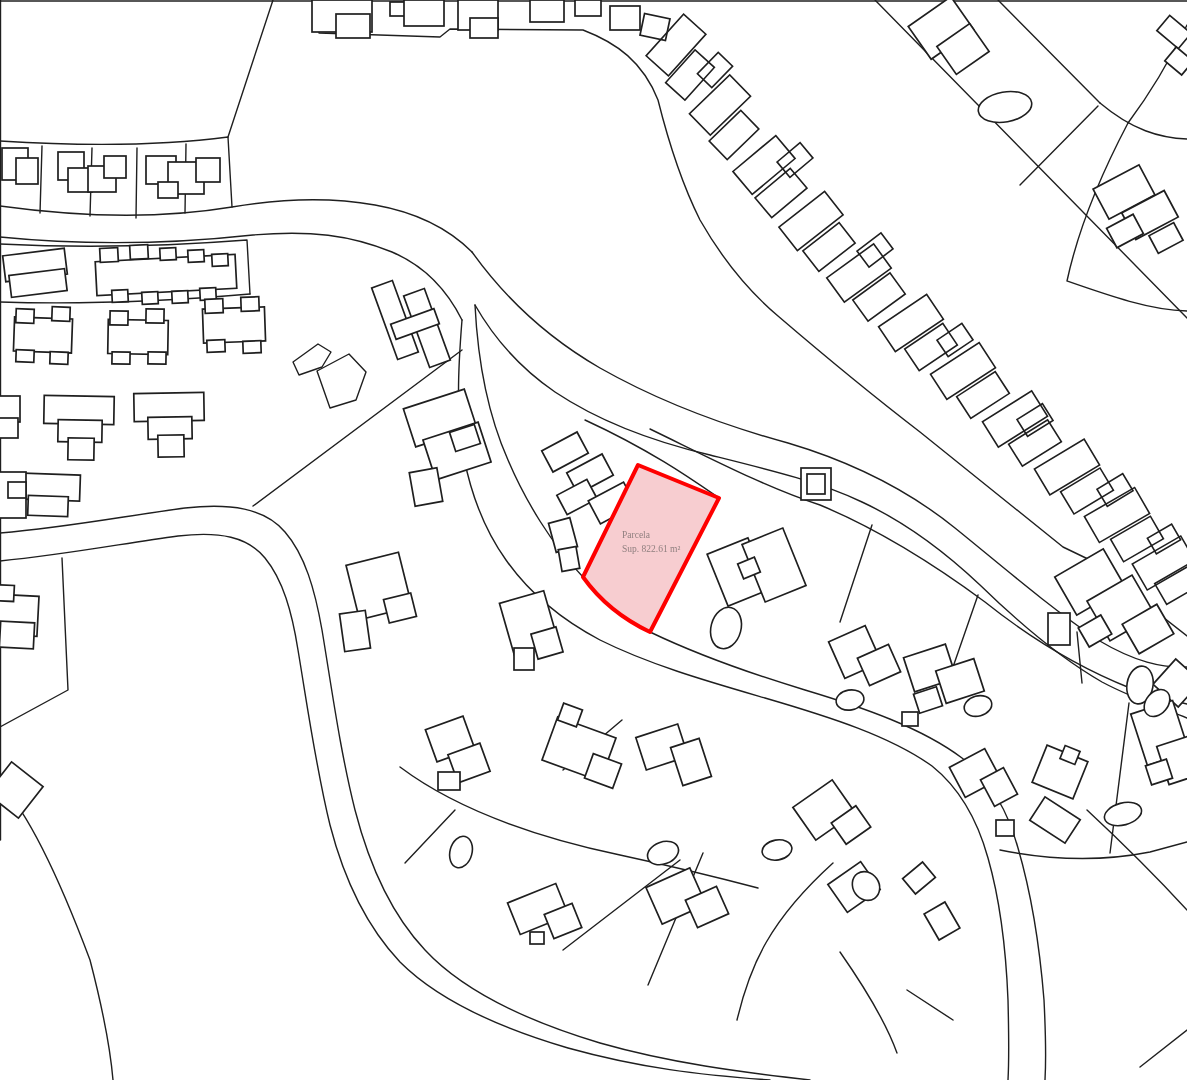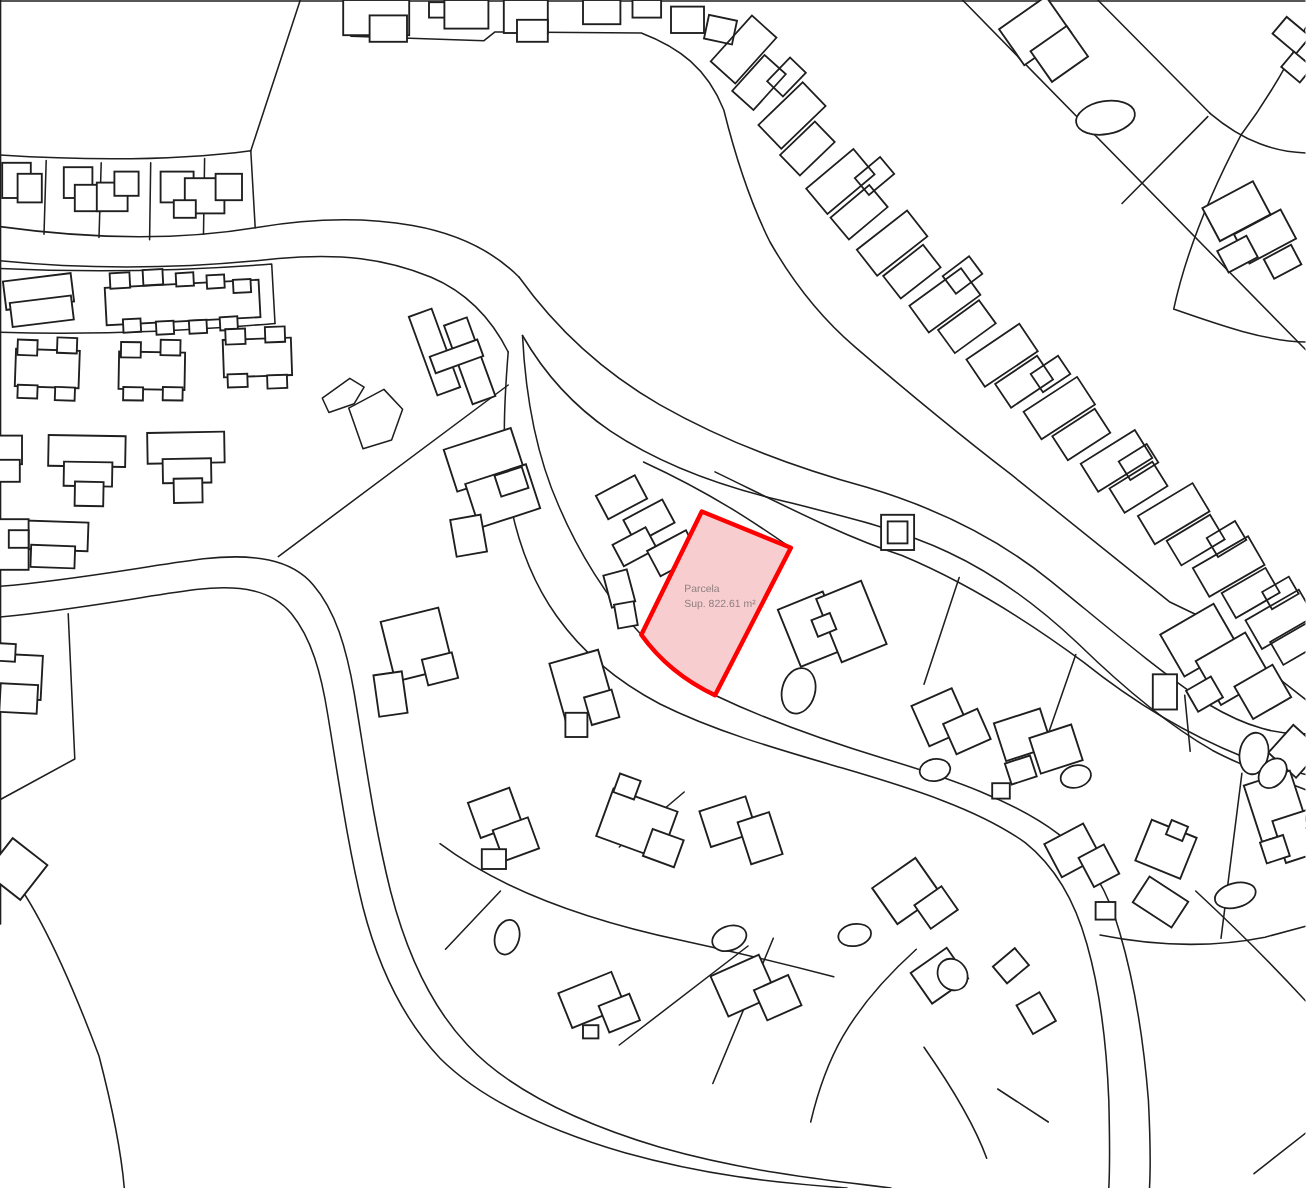--- a/index.html
+++ b/index.html
@@ -1,17 +1,17 @@
 <!DOCTYPE html>
 <html><head>
 <meta charset="utf-8">
 <style>
   html,body{margin:0;padding:0;background:#ffffff;}
   .stage{position:relative;width:1187px;height:1080px;background:#ffffff;overflow:hidden;
-         font-family:Liberation Sans, sans-serif;}
+         font-family:Liberation Serif, serif;}
   svg{display:block;width:100%;height:100%;}
   .boundary{fill:none;stroke:#1f1f1f;stroke-width:1.4;stroke-linejoin:round;stroke-linecap:round;}
   .bld{fill:#ffffff;stroke:#1f1f1f;stroke-width:1.7;stroke-linejoin:miter;}
   .bld-t{fill:none;stroke:#1f1f1f;stroke-width:1.6;stroke-linejoin:miter;}
   .pool{fill:#ffffff;stroke:#1f1f1f;stroke-width:1.6;}
   .parcel{fill:#f7cdd0;stroke:#fe0000;stroke-width:4;stroke-linejoin:round;}
   .parcel-label{font-size:9.5px;fill:#8f7f7f;}
 </style>
 </head>
 <body>

